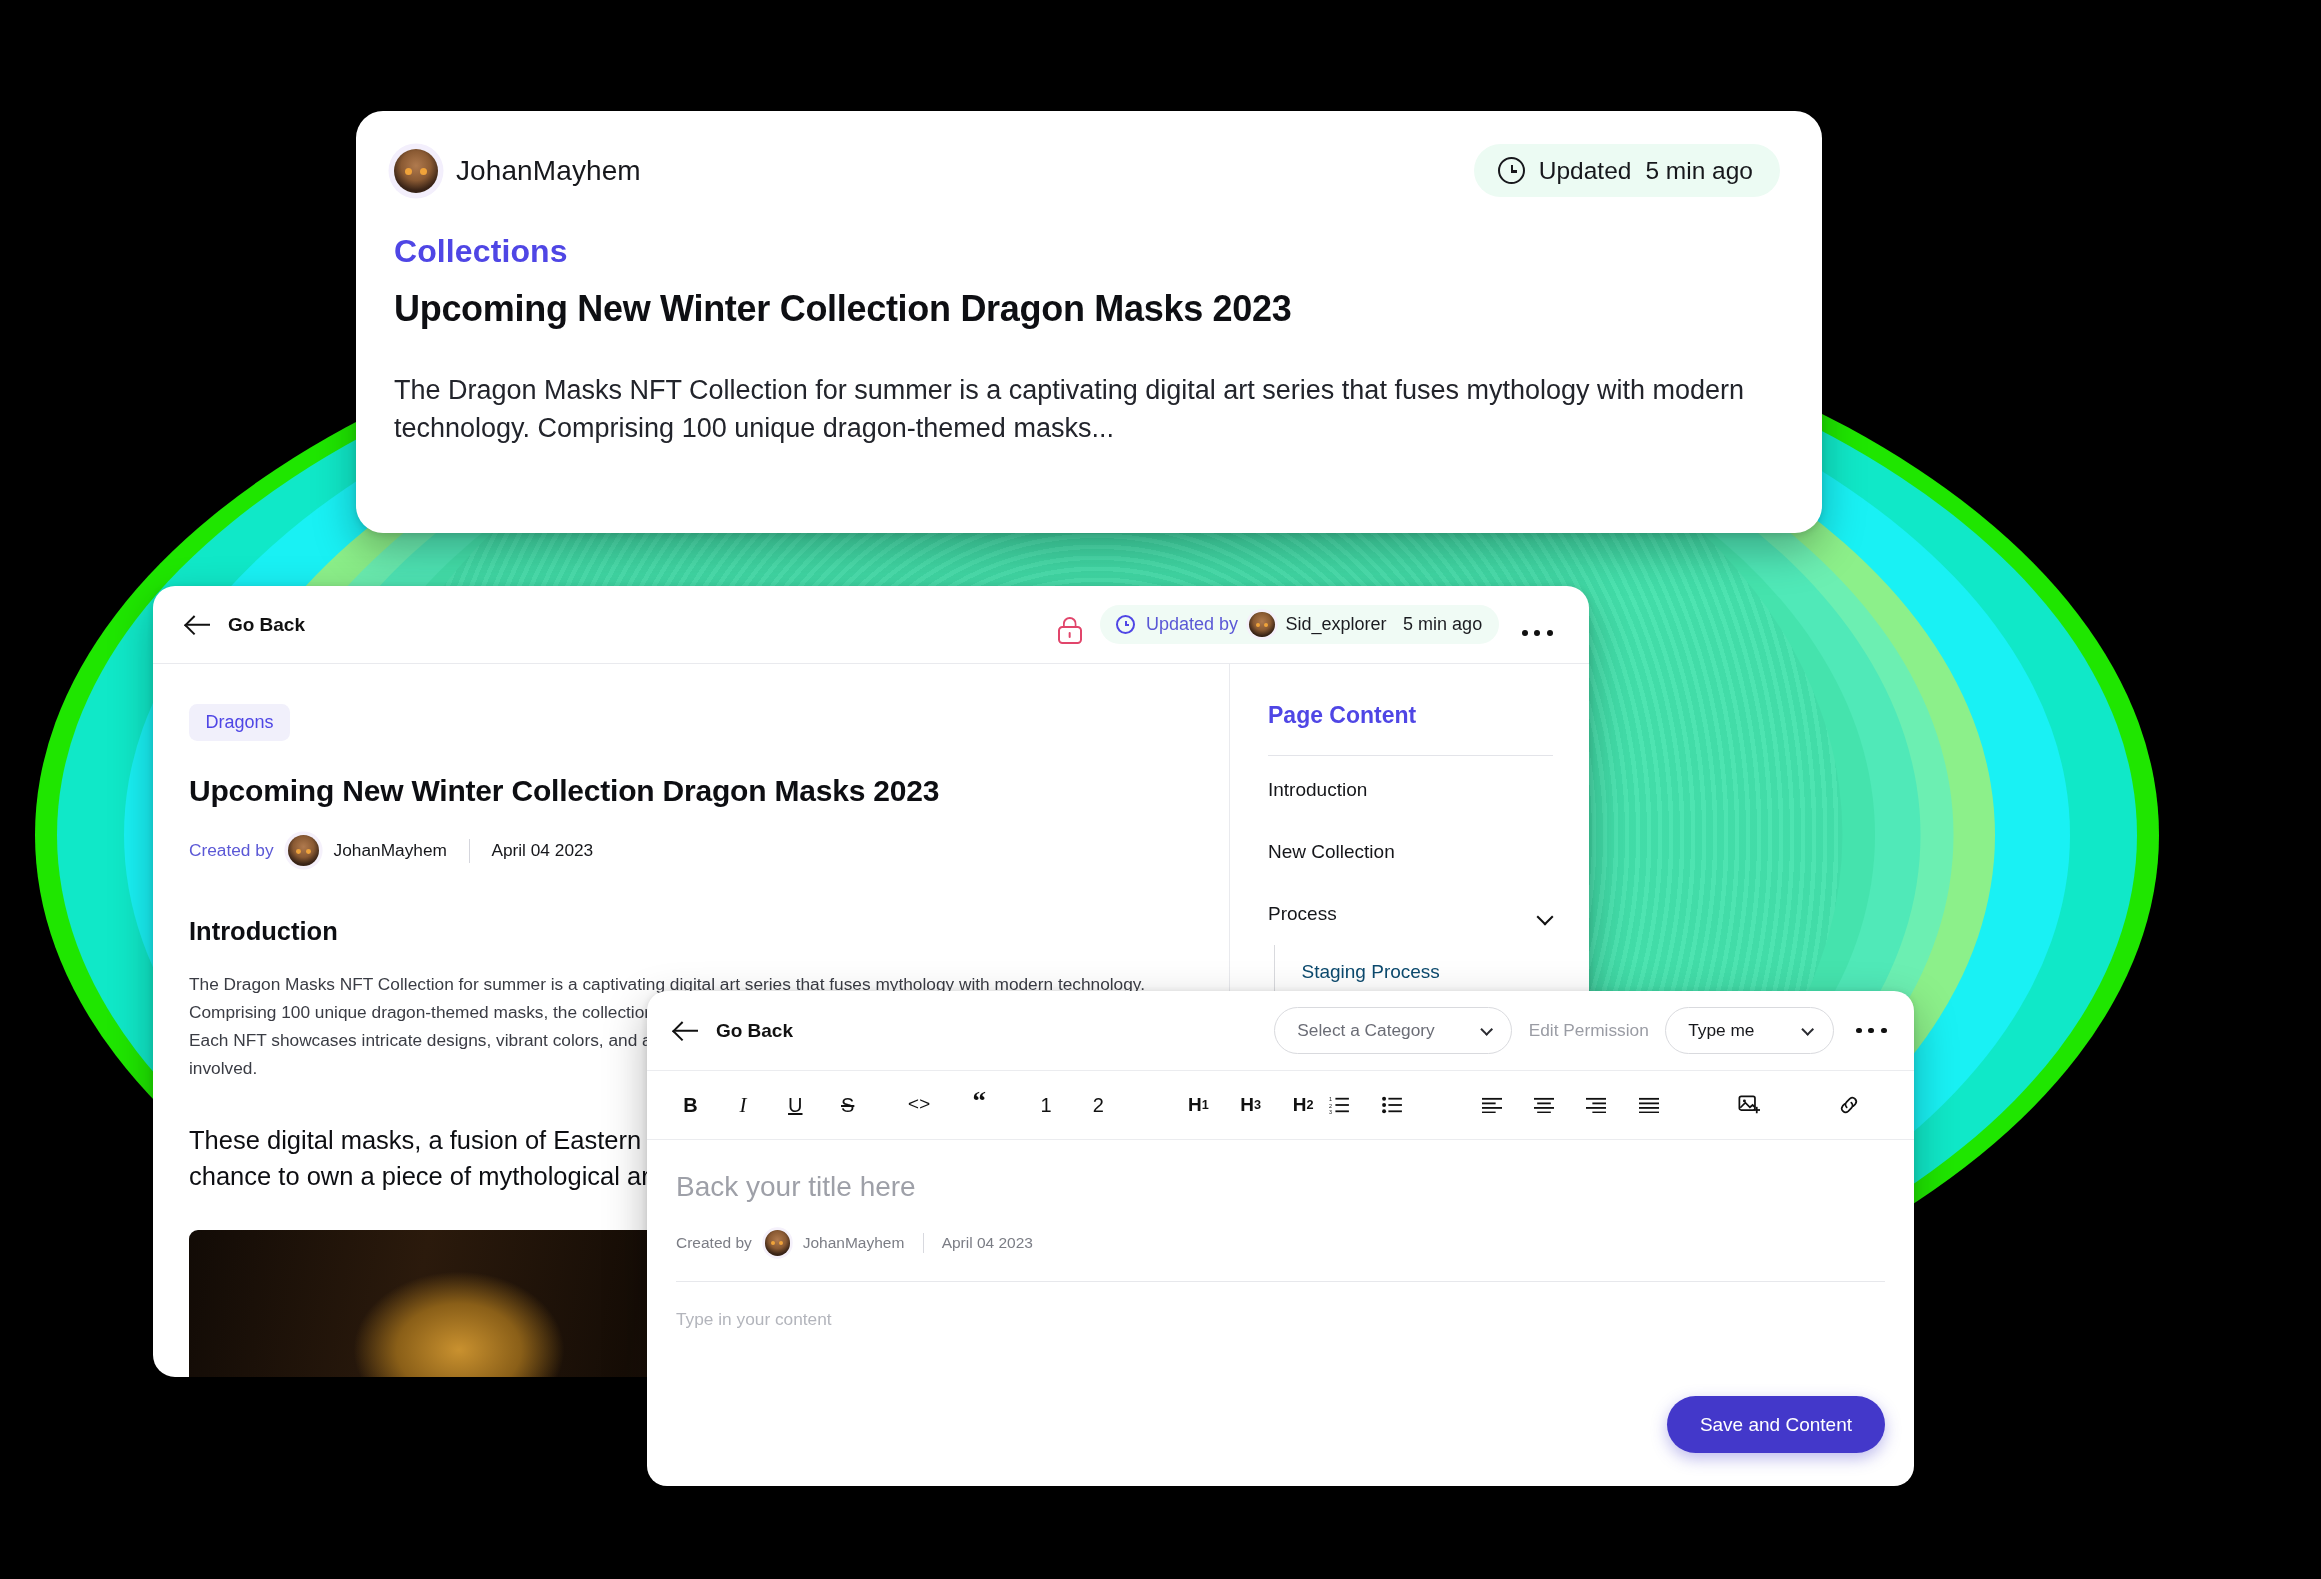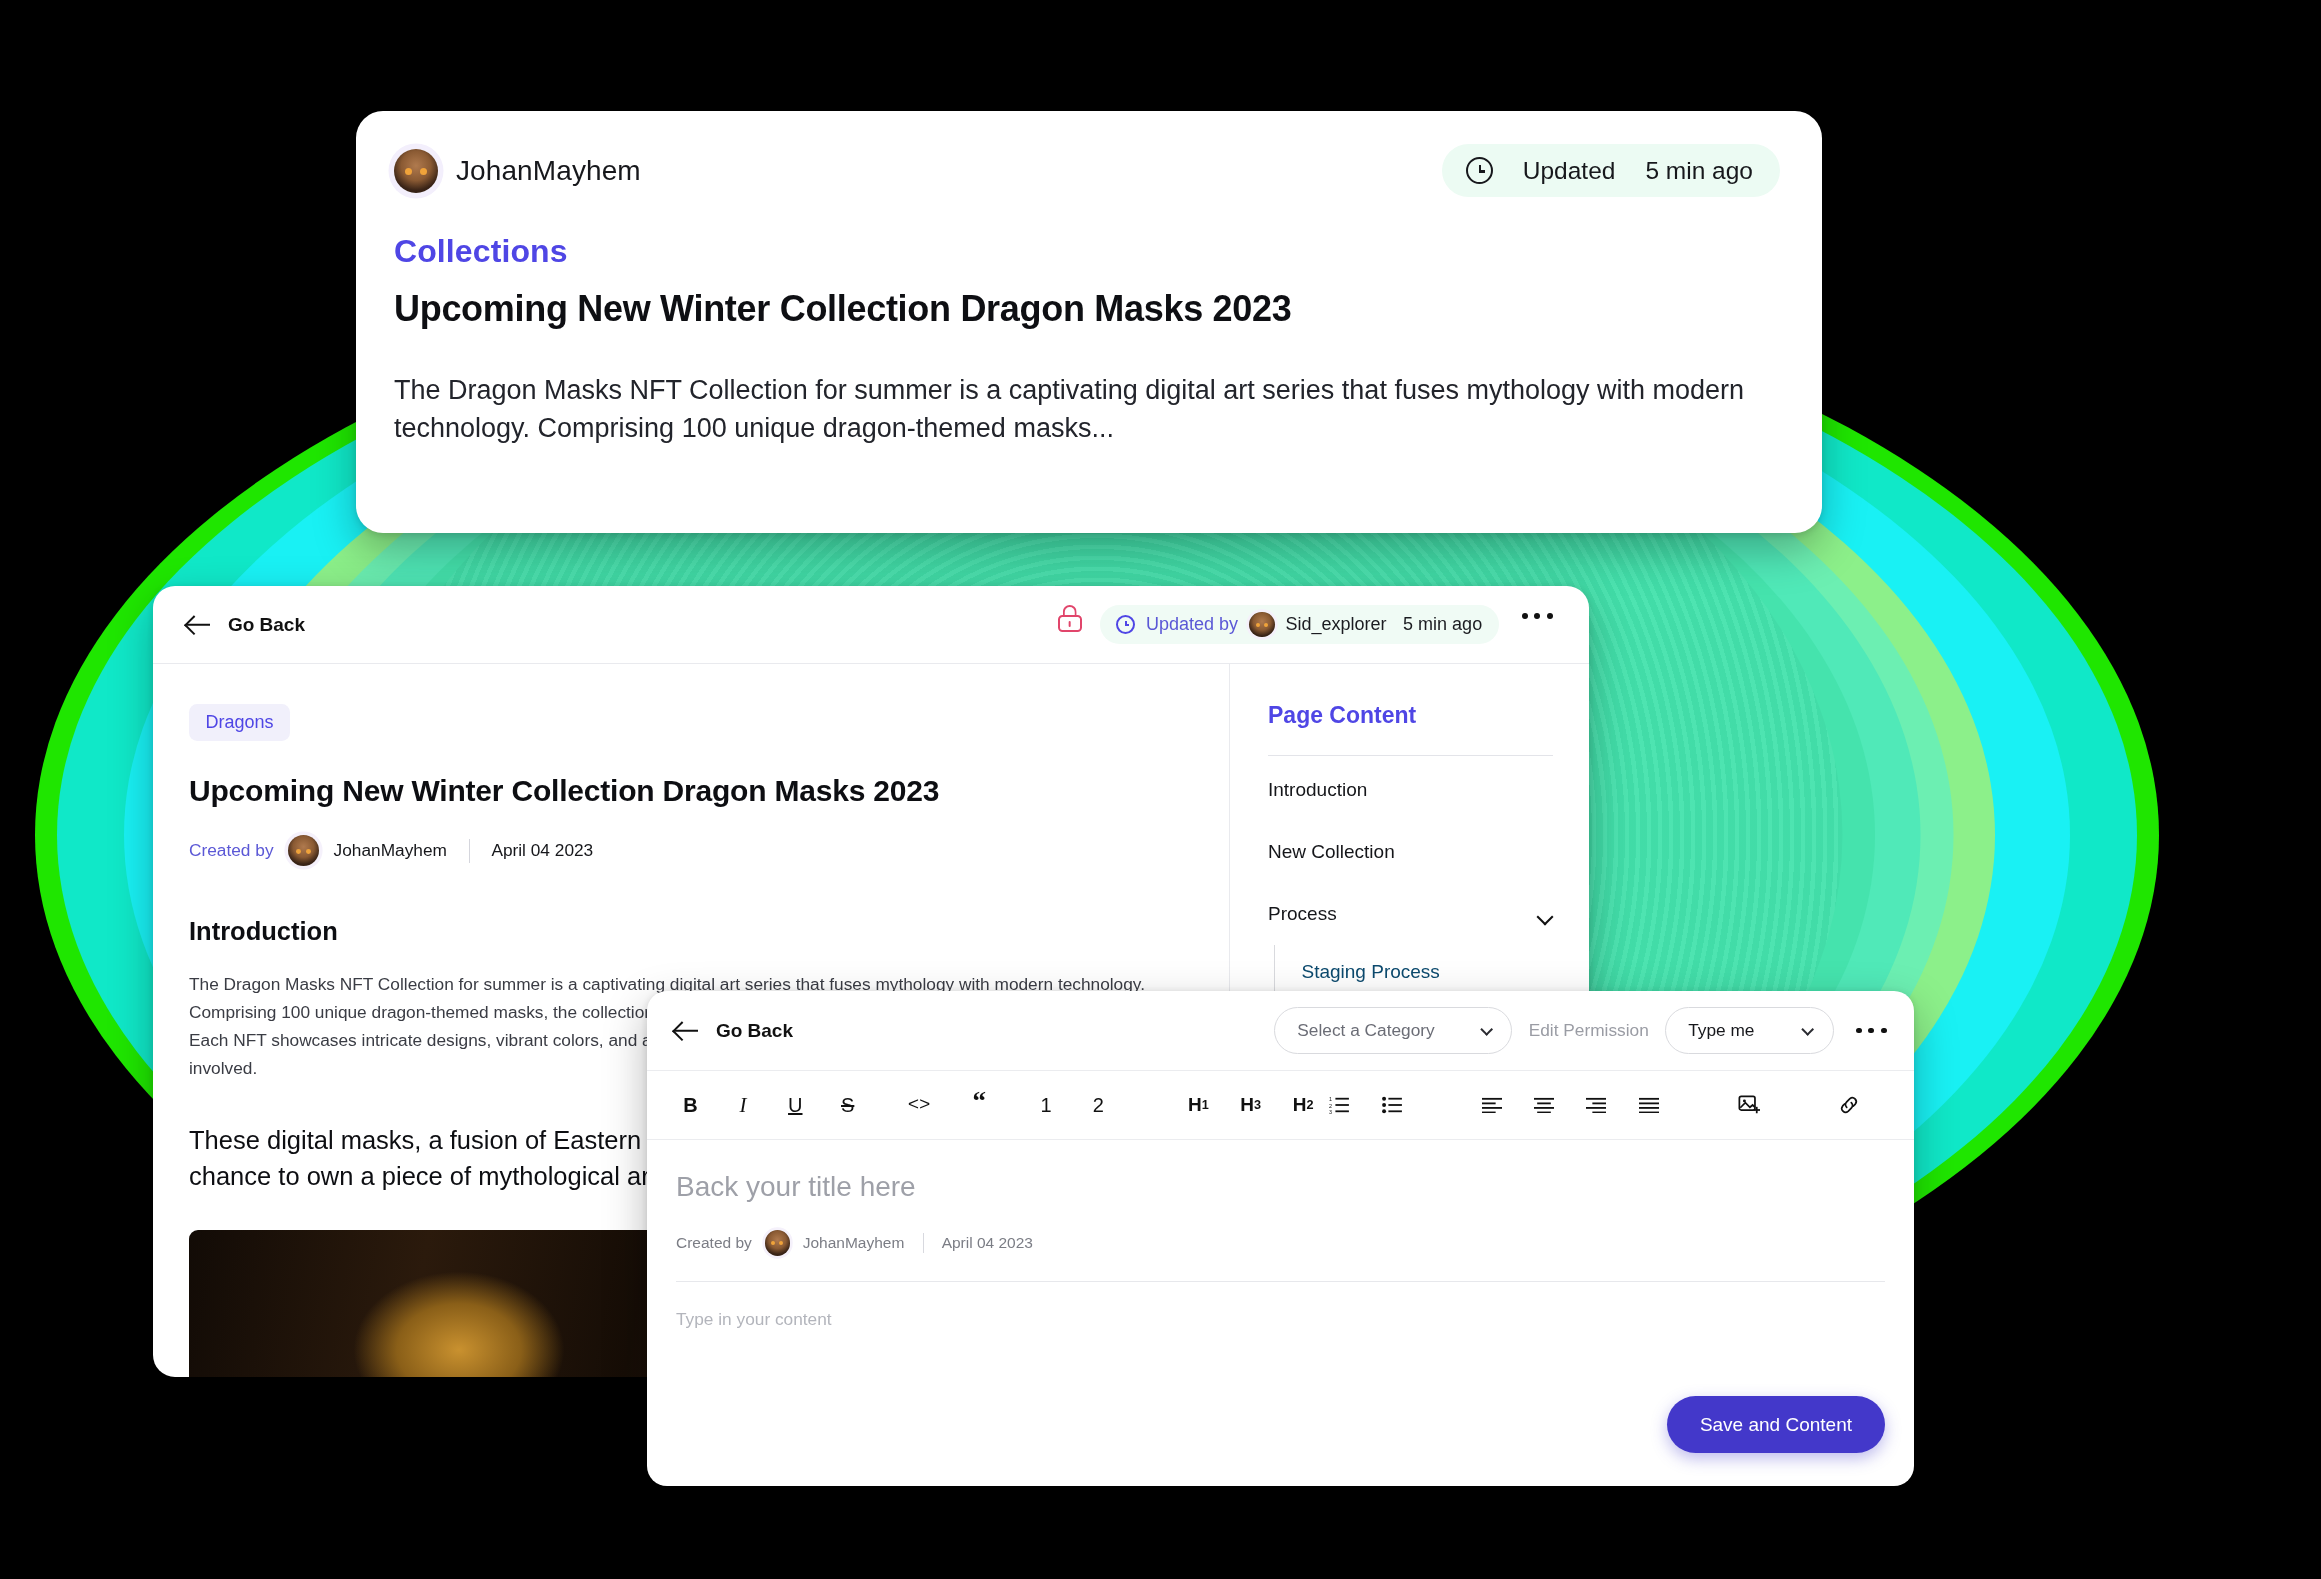--- a/index.html
+++ b/index.html
@@ -64,21 +64,21 @@
     content:""; position:absolute; top:44%; width:16%; height:16%;
     border-radius:50%; background:#f0a33a;
   }
   .avatar::before { left: 26%; }
   .avatar::after  { right: 26%; }
   .avatar.sm { width: 31px; height: 31px; box-shadow: 0 0 0 3.6px #f5f1fb; }
   .avatar.xs { width: 25.5px; height: 25.5px; box-shadow: 0 0 0 2.7px #f5f1fb; }
   #top-user-name { font-size: 28px; color: #17181c; letter-spacing: 0.1px; }
 
   .updated-pill {
-    display:flex; align-items:center; gap: 30px;
+    display:flex; align-items:center; gap: 14px;
     background:#ecfbf3; border-radius: 908px;
     padding: 12.7px 27px 12.7px 23.6px;
   }
   #top-updated-label { font-size: 24.5px; color:#17181c; }
   #top-updated-time  { font-size: 24.5px; color:#17181c; }
   .clock {
     width: 27px; height: 27px; border-radius: 50%;
     border: 2.4px solid #17181c; position: relative; flex:0 0 auto;
   }
   .clock::before { content:""; position:absolute; left:49%; top:24%; width:2.2px; height:30%; background:#17181c; transform-origin: bottom center; }
@@ -94,21 +94,21 @@
   #viewer-head {
     height: 78px; display:flex; align-items:center; justify-content:space-between;
     padding: 0 31px 0 33px; border-bottom: 0.9px solid #e9eaee;
   }
   .goback { display:flex; align-items:center; gap:16.4px; cursor:pointer; }
   .arrow-left { width: 25.5px; height: 25.5px; position: relative; flex:0 0 auto; }
   .arrow-left::before { content:""; position:absolute; left:0.9px; top:50%; width:23.6px; height:2.5px; background:#111; transform:translateY(-50%); }
   .arrow-left::after { content:""; position:absolute; left:0.9px; top:50%; width:11.8px; height:11.8px; border-left:2.5px solid #111; border-bottom:2.5px solid #111; transform: translateY(-50%) rotate(45deg); }
   .goback-label { font-size: 19px; font-weight:700; color:#111; }
 
-  #viewer-head-right { display:flex; align-items:flex-start; gap: 18px; }
+  #viewer-head-right { display:flex; align-items:flex-end; gap: 18px; }
   .lock-icon { width: 23.6px; height: 27px; position:relative; flex:0 0 auto; }
   .lock-icon .shackle {
     position:absolute; left:50%; top:0; transform:translateX(-50%);
     width: 14.5px; height: 11.8px; border: 2.2px solid #e1456b; border-bottom:none;
     border-radius: 7.3px 7.3px 0 0;
   }
   .lock-icon .body {
     position:absolute; left:0; bottom:0; width:23.6px; height:17.3px;
     border: 2.2px solid #e1456b; border-radius: 4.5px;
   }

